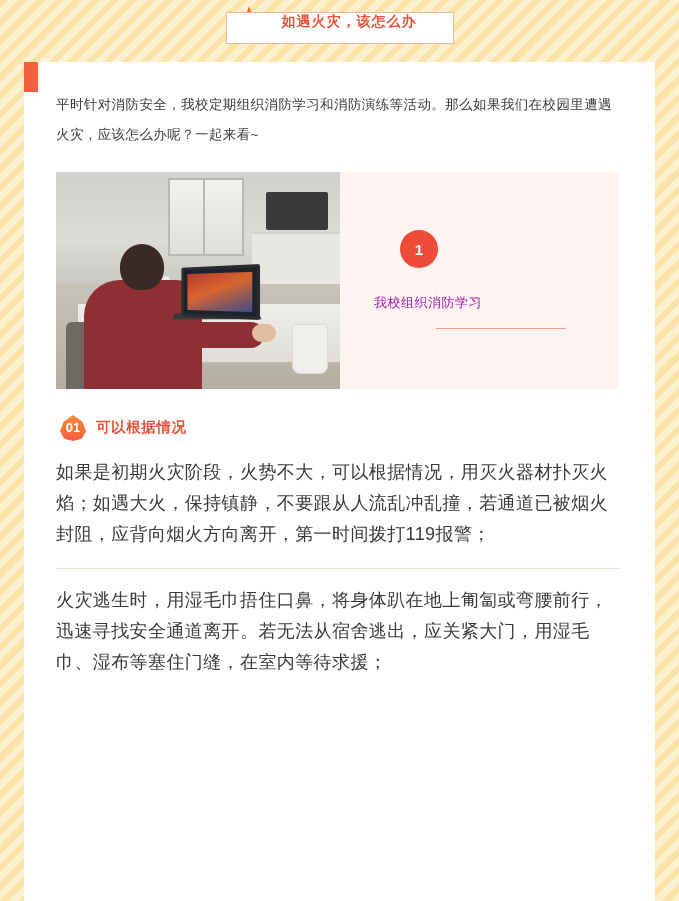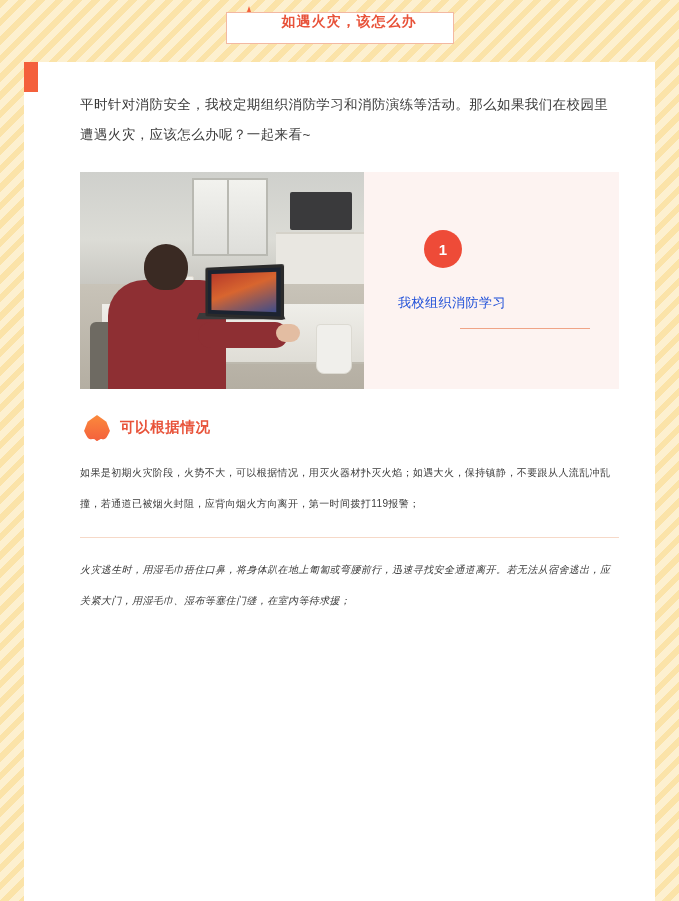--- a/index.html
+++ b/index.html
@@ -101,21 +101,21 @@
   .card-corner {
     position: absolute;
     left: 0;
     top: 0;
     width: 14px;
     height: 30px;
     background: #f4603c;
   }
 
   .card-inner {
-    padding: 28px 36px 0 56px;
+    padding: 28px 36px 0 32px;
   }
 
   p.intro {
     margin: 0;
     font-size: 13.5px;
     line-height: 30px;
     color: #3a3a3a;
     letter-spacing: 0.4px;
   }
 
@@ -155,21 +155,21 @@
   }
   .caption-text {
     position: absolute;
     left: 0;
     top: 122px;
     width: 100%;
     text-align: left;
     padding-left: 34px;
     box-sizing: border-box;
     font-size: 13px;
-    color: #1d4ed8;
+    color: #a21caf;
     letter-spacing: 0.5px;
   }
   .caption-rule {
     position: absolute;
     left: 96px;
     top: 156px;
     width: 130px;
     height: 1px;
     background: #f0a487;
   }
@@ -276,45 +276,43 @@
     clip-path: polygon(50% 0%, 86% 26%, 100% 62%, 84% 92%, 50% 100%, 16% 92%, 0% 62%, 14% 26%);
   }
   .flame-num {
     position: absolute;
     left: 0; top: 0;
     width: 26px; height: 28px;
     display: flex;
     align-items: center;
     justify-content: center;
     color: #ffffff;
-    font-size: 15px;
+    font-size: 13px;
     font-weight: bold;
-    margin-top: 16px;
   }
   .sec-title {
     font-size: 14.5px;
     font-weight: bold;
     color: #e8533a;
     letter-spacing: 0.6px;
   }
   .sec-body {
     margin: 10px 0 0 0;
-    font-size: 10px;
+    font-size: 18px;
     line-height: 31px;
     color: #3a3a3a;
     letter-spacing: 0.4px;
   }
   .divider {
     margin-top: 18px;
     height: 1px;
     background: #f6d9c8;
   }
   .section.last .sec-body {
     margin-bottom: 6px;
-    font-style: italic;
   }
 </style>
 </head>
 <body>
 
 <div class="page">
 
   <div class="banner">
     <div class="cone">
       <div class="cone-body"></div>

